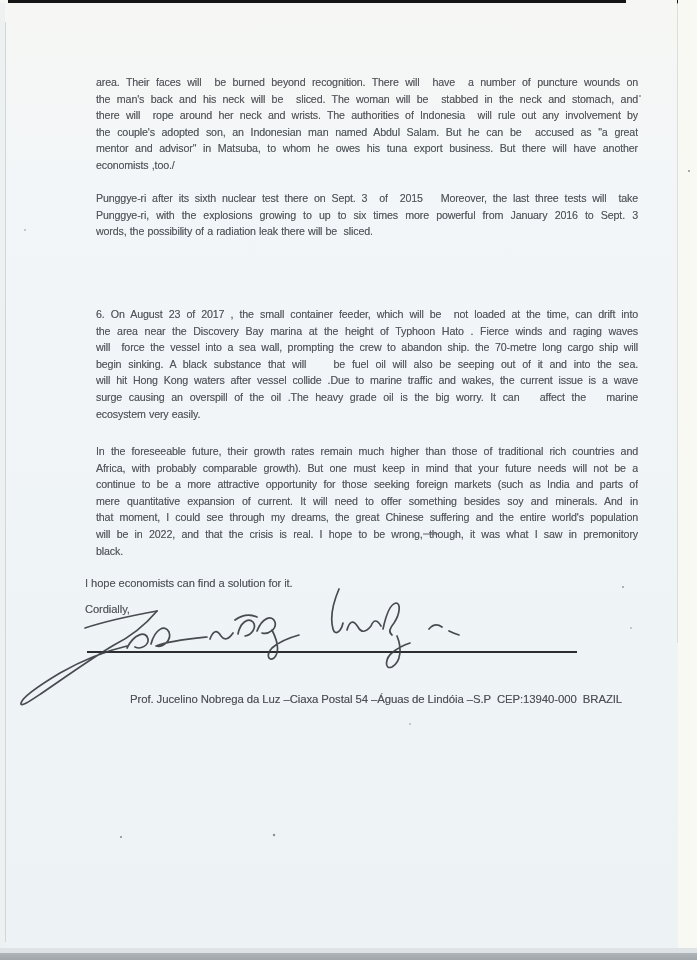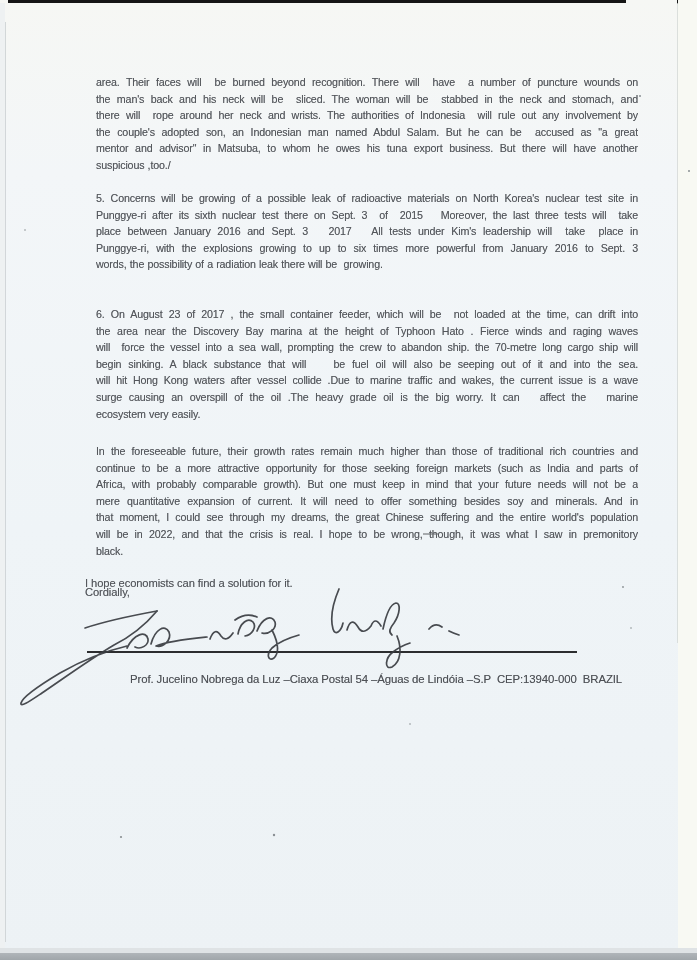--- a/index.html
+++ b/index.html
@@ -33,22 +33,22 @@
     height:16.6px;line-height:16.6px;overflow:hidden;
     white-space:pre-wrap;text-align:justify;text-align-last:justify;
   }
   .textblock .line.last{text-align-last:left;}
   .single-line{
     position:absolute;left:85px;color:var(--ink,#54575c);
     font-size:11.2px;letter-spacing:-0.1px;white-space:pre;
     text-shadow:0 0 0.5px rgba(84,87,92,.55);
   }
   .closing-line{top:577px;}
-  .salutation-line{top:586px;}
-  .footer-line{top:673px;left:90px;font-size:11.4px;color:#4e5156;padding-left:40px;}
+  .salutation-line{top:603px;}
+  .footer-line{top:693px;left:90px;font-size:11.4px;color:#4e5156;padding-left:40px;}
   .signature-rule{
     position:absolute;left:87px;top:651px;width:490px;height:2px;
     background:var(--rule,#2c2d2f);
   }
   .sig-svg{position:absolute;inset:0;pointer-events:none;}
 </style>
 </head>
 <body>
 
 <div class="scan-page">
@@ -61,42 +61,40 @@
   <div class="edge left-page-edge"></div>
   <div class="edge bottom-light-band"></div>
   <div class="edge bottom-dark-band"></div>
 
   <div class="textblock" style="top:74px">
       <div class="line">area. Their faces will  be burned beyond recognition. There will  have  a number of puncture wounds on</div>
       <div class="line">the man's back and his neck will be  sliced. The woman will be  stabbed in the neck and stomach, and</div>
       <div class="line">there will  rope around her neck and wrists. The authorities of Indonesia  will rule out any involvement by</div>
       <div class="line">the couple's adopted son, an Indonesian man named Abdul Salam. But he can be  accused as "a great</div>
       <div class="line">mentor and advisor" in Matsuba, to whom he owes his tuna export business. But there will have another</div>
-      <div class="line last">suspicious ,too./</div>
+      <div class="line last">economists ,too./</div>
     </div>
   <div class="textblock" style="top:190px">
-      <div class="line">5. Concerns will be growing of a possible leak of radioactive materials on North Korea's nuclear test site in</div>
       <div class="line">Punggye-ri after its sixth nuclear test there on Sept. 3  of  2015   Moreover, the last three tests will  take</div>
-      <div class="line">place between January 2016 and Sept. 3   2017   All tests under Kim's leadership will  take  place in</div>
       <div class="line">Punggye-ri, with the explosions growing to up to six times more powerful from January 2016 to Sept. 3</div>
-      <div class="line last">words, the possibility of a radiation leak there will be  growing.</div>
+      <div class="line last">words, the possibility of a radiation leak there will be  sliced.</div>
     </div>
   <div class="textblock" style="top:306px">
       <div class="line">6. On August 23 of 2017 , the small container feeder, which will be  not loaded at the time, can drift into</div>
       <div class="line">the area near the Discovery Bay marina at the height of Typhoon Hato . Fierce winds and raging waves</div>
       <div class="line">will  force the vessel into a sea wall, prompting the crew to abandon ship. the 70-metre long cargo ship will</div>
       <div class="line">begin sinking. A black substance that will    be fuel oil will also be seeping out of it and into the sea.</div>
       <div class="line">will hit Hong Kong waters after vessel collide .Due to marine traffic and wakes, the current issue is a wave</div>
       <div class="line">surge causing an overspill of the oil .The heavy grade oil is the big worry. It can   affect the   marine</div>
       <div class="line last">ecosystem very easily.</div>
     </div>
   <div class="textblock" style="top:443px">
       <div class="line">In the foreseeable future, their growth rates remain much higher than those of traditional rich countries and</div>
+      <div class="line">Africa, with probably comparable growth). But one must keep in mind that your future needs will not be a</div>
       <div class="line">continue to be a more attractive opportunity for those seeking foreign markets (such as India and parts of</div>
-      <div class="line">Africa, with probably comparable growth). But one must keep in mind that your future needs will not be a</div>
       <div class="line">mere quantitative expansion of current. It will need to offer something besides soy and minerals. And in</div>
       <div class="line">that moment, I could see through my dreams, the great Chinese suffering and the entire world's population</div>
       <div class="line">will be in 2022, and that the crisis is real. I hope to be wrong, though, it was what I saw in premonitory</div>
       <div class="line last">black.</div>
     </div>
 
   <div class="single-line closing-line">I hope economists can find a solution for it.</div>
   <div class="single-line salutation-line">Cordially,</div>
 
   <div class="signature-rule"></div>

